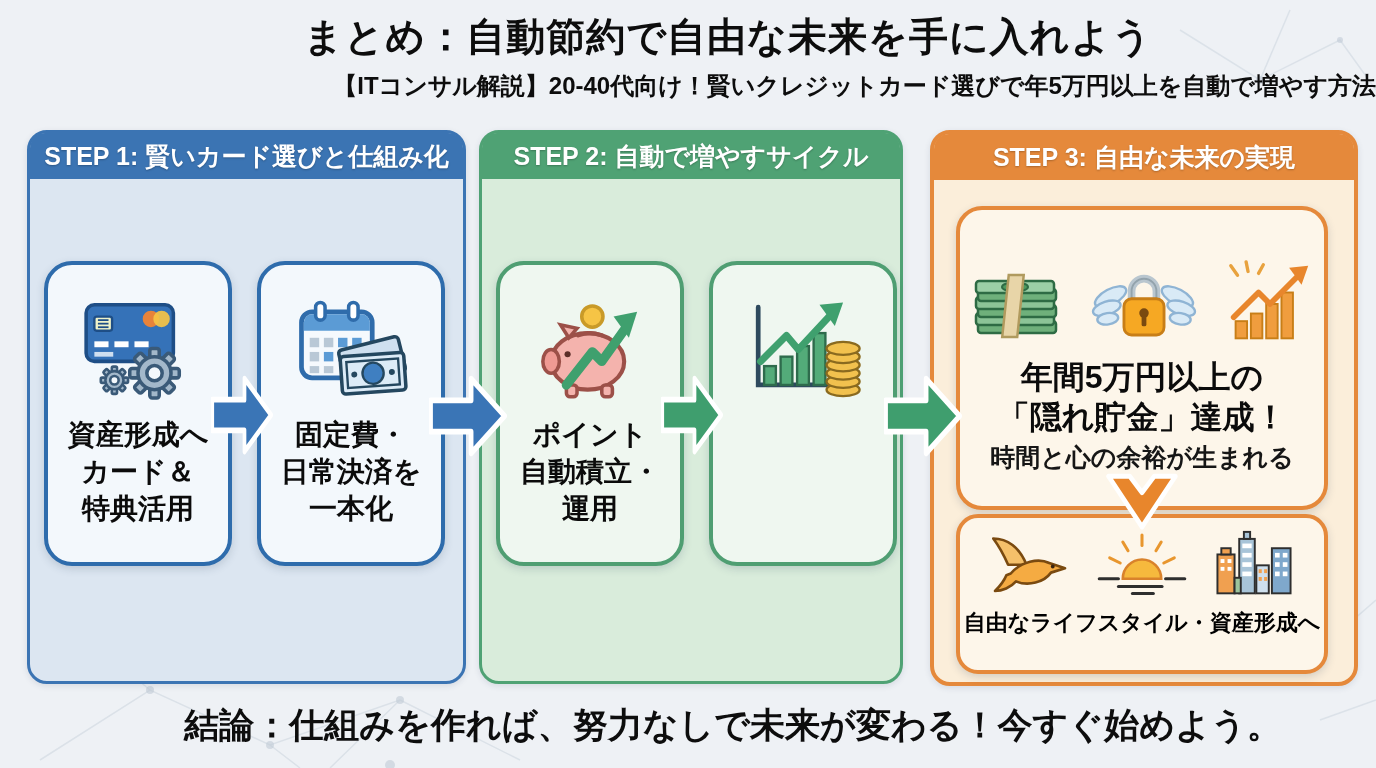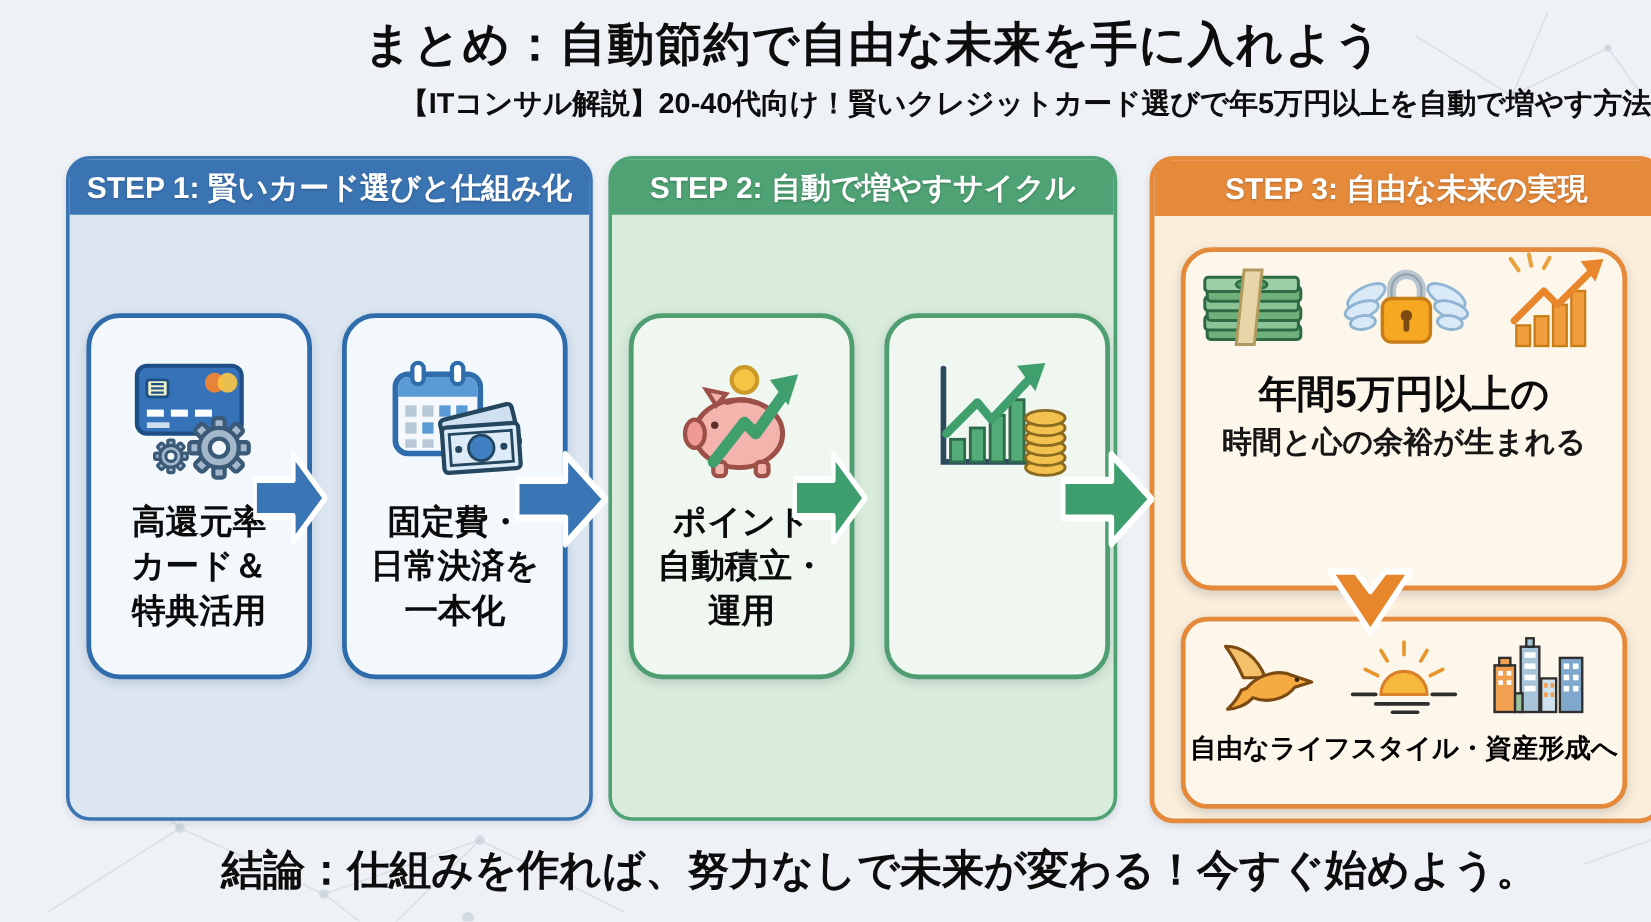--- a/index.html
+++ b/index.html
@@ -18,21 +18,21 @@
   }
   .subtitle{
     position:absolute;top:70px;left:0;width:100%;text-align:right;
     font-size:24px;font-weight:700;color:#0d0d0d;z-index:2;
   }
   .conclusion{
     position:absolute;top:702px;left:0;width:100%;text-align:center;
     font-size:35px;font-weight:900;color:#0d0d0d;z-index:2;margin-left:45px;
   }
 
-  .panel{position:absolute;top:130px;height:548px;border-radius:20px;z-index:1;box-shadow:0 2px 6px rgba(40,60,90,.12);margin-left:28px;}
+  .panel{position:absolute;top:130px;height:548px;border-radius:20px;z-index:1;box-shadow:0 2px 6px rgba(40,60,90,.12);}
   .panel-step1{left:27px;width:433px;background:var(--step1-body);border:3px solid var(--step1-accent);}
   .panel-step2{left:479px;width:418px;background:var(--step2-body);border:3px solid var(--step2-accent);}
   .panel-step3{left:930px;width:420px;background:var(--step3-body);border:4px solid var(--step3-accent);}
 
   .panel-header{
     position:absolute;top:0;left:0;right:0;height:46px;
     border-radius:15px 15px 0 0;display:flex;align-items:center;justify-content:center;
     color:#fff;font-size:25px;font-weight:800;white-space:nowrap;
     text-shadow:0 1px 2px rgba(0,0,0,.25);
   }
@@ -48,21 +48,21 @@
   .panel-step1 .small-card{border:4px solid #2e6cac;background:var(--step1-card-fill);}
   .panel-step2 .small-card{border:4px solid #4f9e72;background:var(--step2-card-fill);}
   .card-pos-a{left:14px;}
   .card-pos-b{left:227px;}
   .card-icon{height:128px;display:flex;align-items:center;justify-content:center;}
   .card-text{
     text-align:center;font-size:28px;font-weight:800;line-height:1.32;color:#0b0b0b;margin-top:4px;
   }
 
   .result-card{left:22px;top:72px;width:364px;height:278px;border:4px solid var(--step3-accent);
-    background:var(--step3-card-fill);border-radius:26px;justify-content:flex-start;padding-top:0;}
+    background:var(--step3-card-fill);border-radius:26px;justify-content:center;padding-top:18px;}
   .future-card{left:22px;top:380px;width:364px;height:142px;border:4px solid var(--step3-accent);
     background:var(--step3-card-fill);border-radius:22px;padding-top:10px;}
   .icon-row{display:flex;align-items:center;justify-content:center;gap:16px;}
   .headline{font-size:32px;font-weight:900;line-height:1.22;text-align:center;color:#0b0b0b;margin-top:8px;}
   .subline{font-size:25px;font-weight:800;text-align:center;color:#161616;margin-top:4px;}
   .caption{font-size:22px;font-weight:800;text-align:center;color:#000000;margin-top:6px;white-space:nowrap;}
 
   .flow-arrow{position:absolute;z-index:6;}
   .arrow-1{left:211px;top:367px;width:62px;height:96px;}
   .arrow-2{left:429px;top:367px;width:78px;height:98px;}
@@ -130,21 +130,21 @@
               <rect x="-4" y="-21" width="8" height="42" rx="2" transform="rotate(45)"></rect>
               <rect x="-4" y="-21" width="8" height="42" rx="2" transform="rotate(90)"></rect>
               <rect x="-4" y="-21" width="8" height="42" rx="2" transform="rotate(135)"></rect>
               <circle r="14"></circle>
             </g>
             <circle r="6.5" fill="#f3f8fc" stroke="#3a5a78" stroke-width="4"></circle>
           </g>
         </svg>
       </div>
       <div class="card-text">
-        <div>高還元率</div>
+        <div>資産形成へ</div>
         <div>カード＆</div>
         <div>特典活用</div>
       </div>
     </div>
 
     <div class="card small-card card-pos-b">
       <div class="card-icon">
         <svg width="118" height="112" viewBox="0 0 100 95">
           <rect x="8" y="16" width="60" height="56" rx="9" fill="#f5f9fd" stroke="#2f6cab" stroke-width="4"></rect>
           <path d="M10 32 h56 v-7 a7 7 0 0 0 -7 -7 h-42 a7 7 0 0 0 -7 7 z" fill="#5b9bd5"></path>
@@ -280,20 +280,21 @@
               <rect x="46" y="46" width="12" height="36"></rect>
               <rect x="62" y="34" width="12" height="48"></rect>
             </g>
             <polyline points="12,60 38,34 50,46 80,16" fill="none" stroke="#e8862c" stroke-width="6" stroke-linecap="round" stroke-linejoin="round"></polyline>
             <polygon points="70,8 90,6 83,26" fill="#e8862c"></polygon>
           </svg>
         </span>
       </div>
       <div class="headline">
         <div>年間5万円以上の</div>
+        <div>「隠れ貯金」達成！</div>
       </div>
       <div class="subline">時間と心の余裕が生まれる</div>
     </div>
 
     <div class="card future-card">
       <div class="icon-row">
         <span>
           <svg width="96" height="70" viewBox="0 0 100 80">
             <path d="M46 42 C 38 22, 24 12, 8 12 C 17 24, 21 33, 25 42 Z" fill="#f5c06a" stroke="#7a4a10" stroke-width="3" stroke-linejoin="round"></path>
             <path d="M28 52 C 40 38, 60 34, 72 40 L 90 46 L 74 51 C 66 62, 48 67, 34 61 C 28 68, 18 72, 10 72 C 16 66, 21 59, 23 54 Z" fill="#f5ab42" stroke="#7a4a10" stroke-width="3" stroke-linejoin="round"></path>

